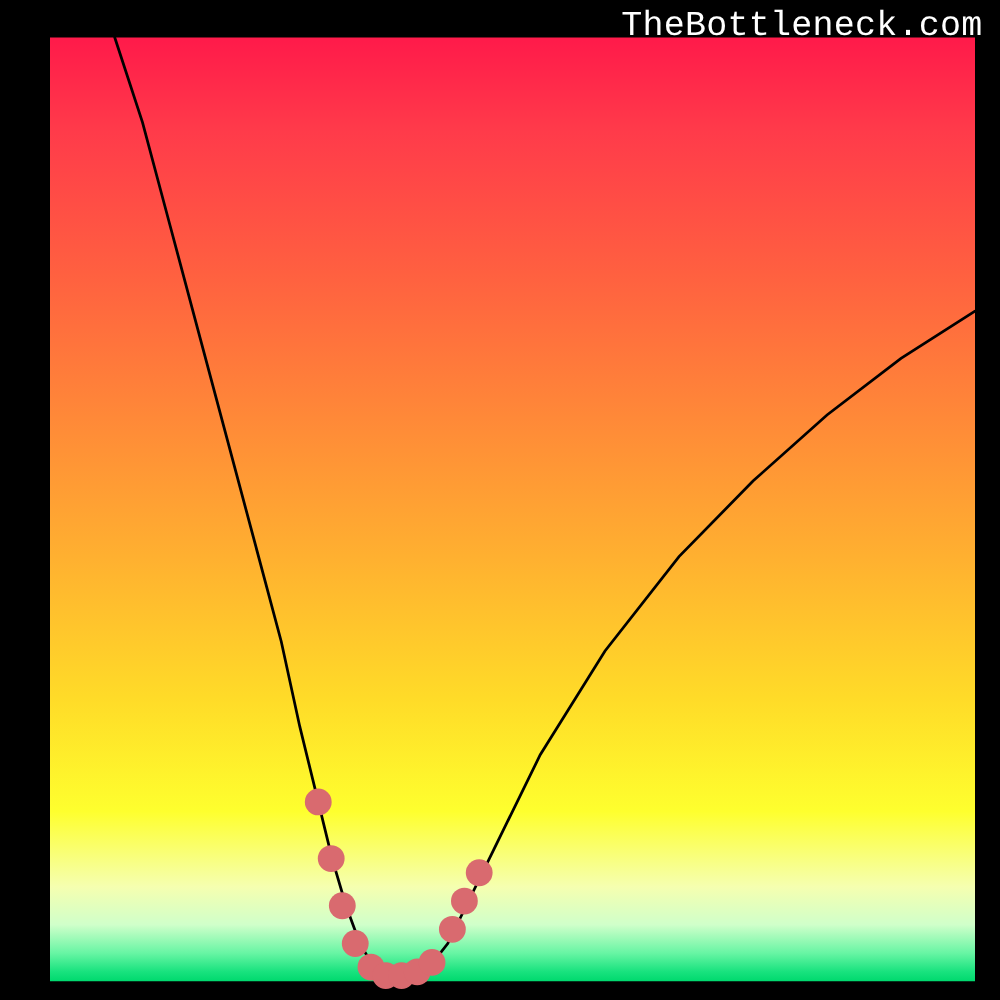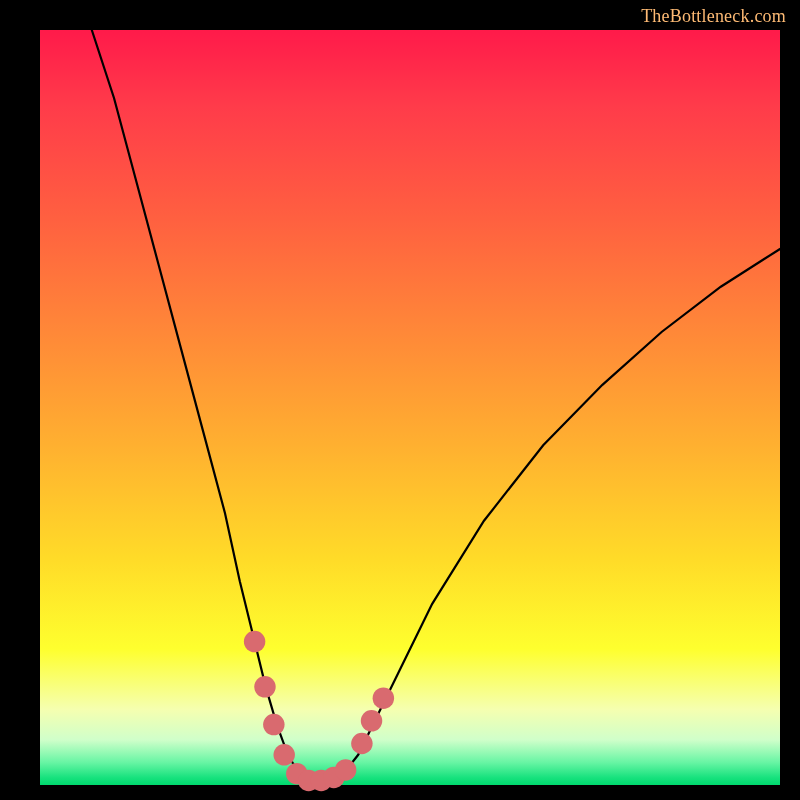--- a/index.html
+++ b/index.html
@@ -28,24 +28,24 @@
       #d0ffca 94%,
       #68f5a4 97%,
       #18e27e 99%,
       #00d96e 100%
     );
   }
   .watermark {
     position: absolute;
     top: 6px;
     right: 14px;
-    font-family: Liberation Serif, serif;
-    font-size: 18px;
+    font-family: Liberation Mono, monospace;
+    font-size: 28px;
     font-weight: 500;
-    color: #fdba74;
+    color: #ffffff;
     letter-spacing: 0.2px;
     z-index: 10;
   }
   svg.overlay {
     position: absolute;
     left: 0;
     top: 0;
     width: 740px;
     height: 755px;
     overflow: visible;

